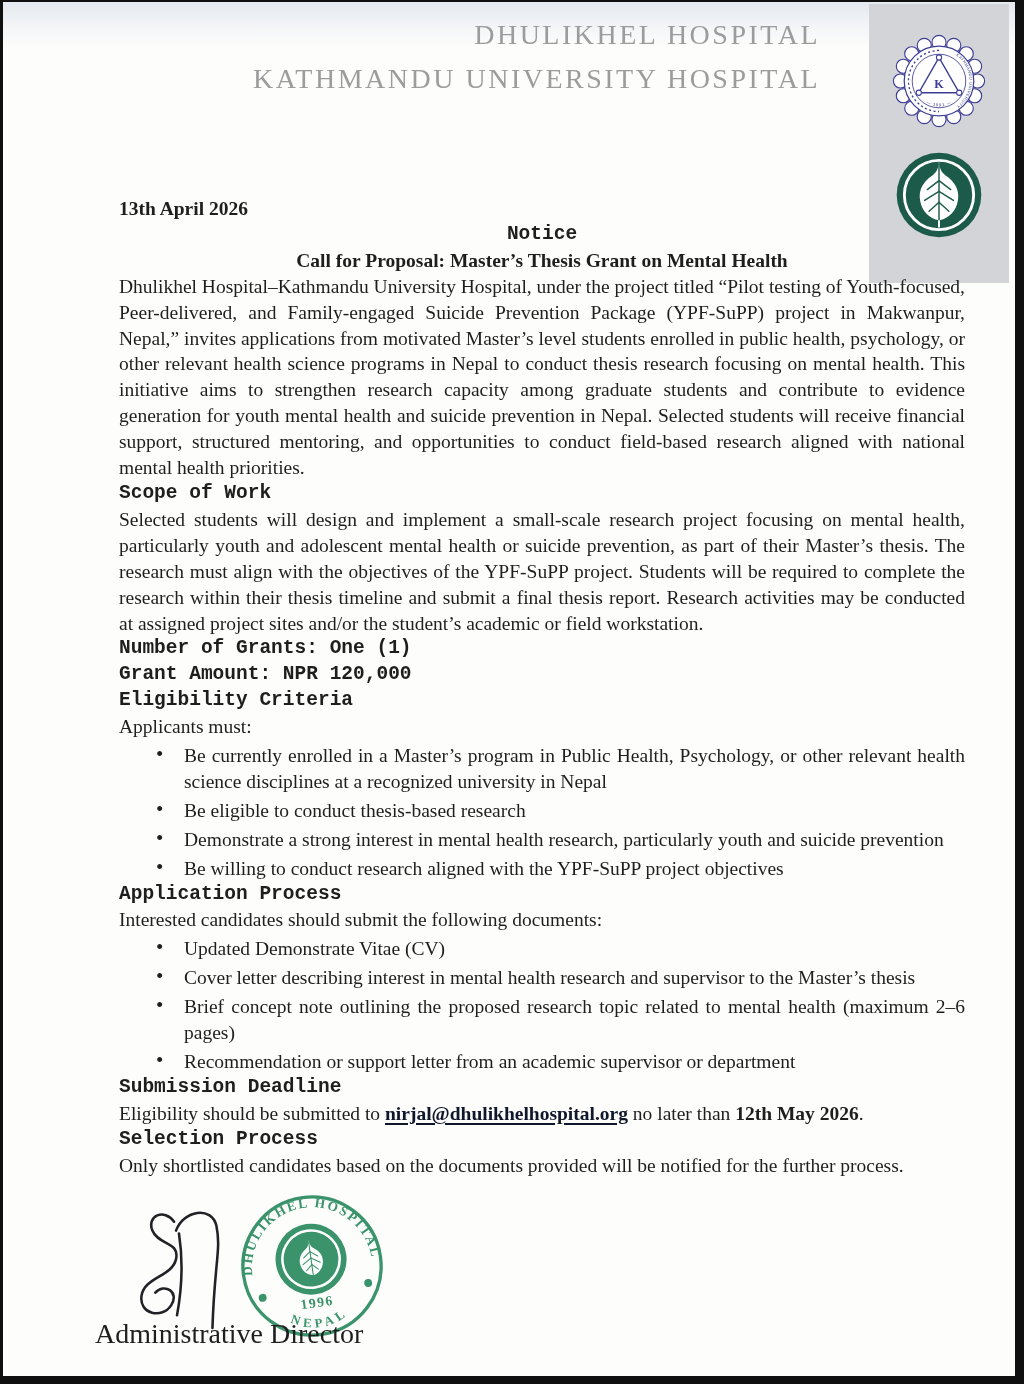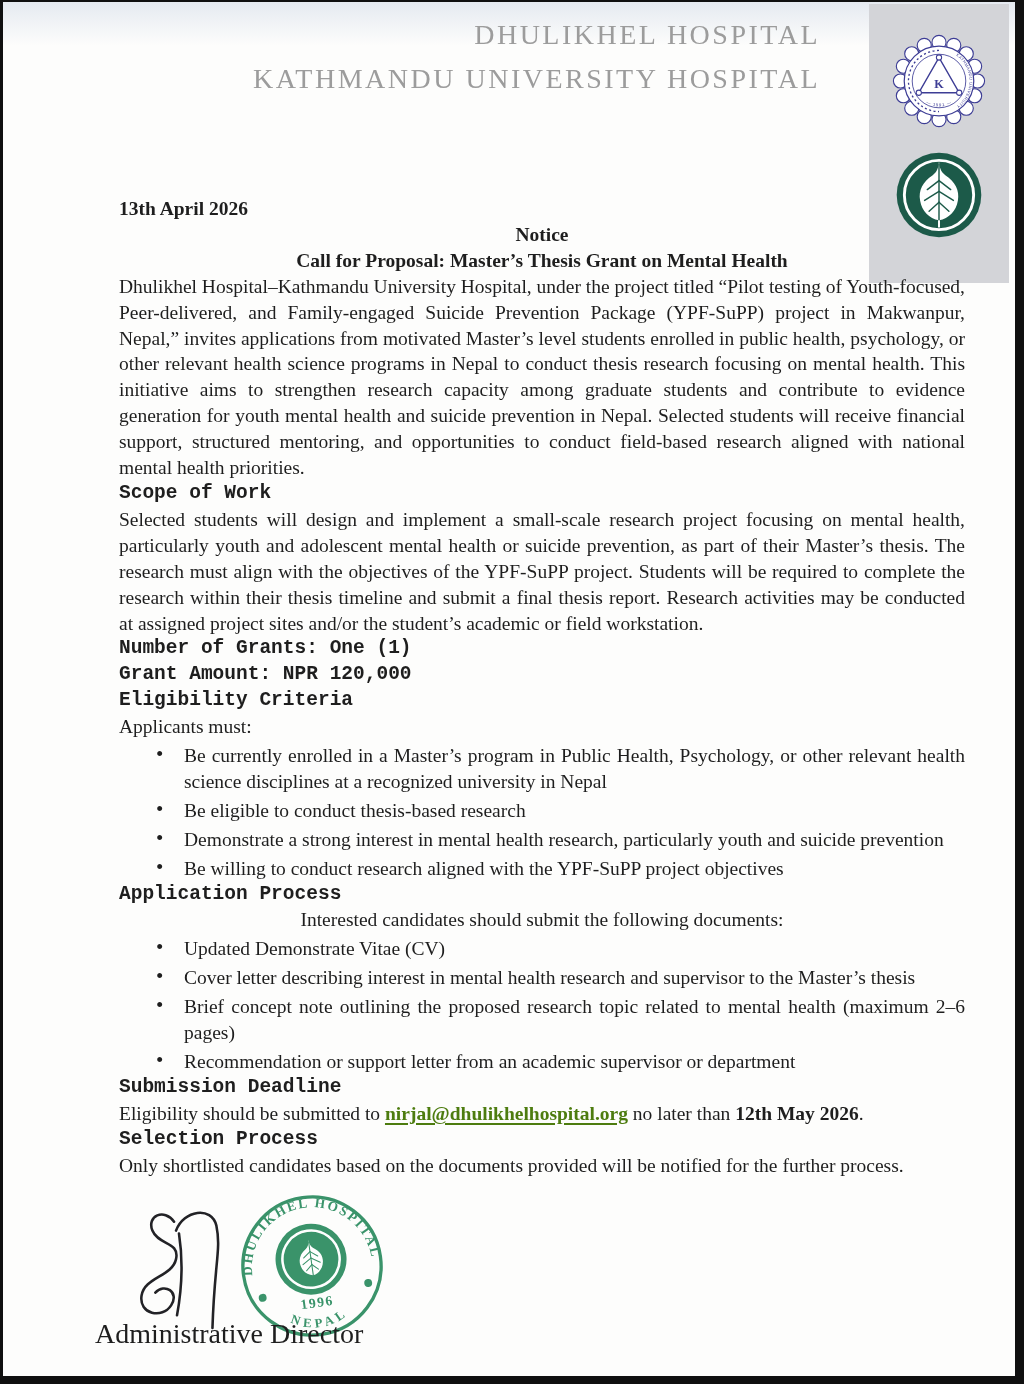--- a/index.html
+++ b/index.html
@@ -32,28 +32,28 @@
   .letterhead{position:absolute;top:13px;right:204px;text-align:right;
     color:#9c9c9c;font-size:28px;letter-spacing:2.5px;line-height:44px;
     font-weight:400;z-index:3;white-space:nowrap;}
 
   
   .flow{position:absolute;left:95px;top:196px;width:846px;
     font-size:19.5px;line-height:25.9px;text-align:justify;z-index:3;margin-left:24px;}
   .flow p{margin:0;}
   .date-line{font-weight:700;margin-bottom:14px;}
   .center{text-align:center;font-weight:700;}
-  .notice-heading{margin-top:16px;}
+  .notice-heading{margin-top:16px;font-family:Liberation Mono, monospace;}
   .sec{font-weight:700;text-align:left;font-family:Liberation Mono, monospace;}
   .mt{margin-top:22px;}
   .mt-sm{margin-top:8px;}
   ul{margin:0;padding:0;}
   li{list-style:none;position:relative;padding-left:65px;margin-top:3px;text-align:justify;}
   li::before{content:"\2022";position:absolute;left:37px;top:-1px;font-size:21px;}
-  .email{font-weight:700;color:#4d7c0f;text-decoration:underline;
+  .email{font-weight:700;color:#0f172a;text-decoration:underline;
     text-decoration-thickness:2px;text-underline-offset:3px;cursor:pointer;}
 
   
   .signature{position:absolute;left:116px;top:1204px;z-index:4;}
   .stamp{position:absolute;left:238px;top:1192px;z-index:5;opacity:.93;
     transform:rotate(-8deg);}
   .role{position:absolute;left:95px;top:1318px;font-size:28px;z-index:6;}
 </style>
 </head>
 <body>
@@ -150,21 +150,21 @@
     <p class="sec">Eligibility Criteria</p>
     <p style="text-align:left">Applicants must:</p>
     <ul>
       <li>Be currently enrolled in a Master’s program in Public Health, Psychology, or other relevant health science disciplines at a recognized university in Nepal</li>
       <li>Be eligible to conduct thesis-based research</li>
       <li>Demonstrate a strong interest in mental health research, particularly youth and suicide prevention</li>
       <li>Be willing to conduct research aligned with the YPF-SuPP project objectives</li>
     </ul>
 
     <p class="sec">Application Process</p>
-    <p style="text-align:center">Interested candidates should submit the following documents:</p>
+    <p style="text-align:left">Interested candidates should submit the following documents:</p>
     <ul>
       <li>Updated Demonstrate Vitae (CV)</li>
       <li>Cover letter describing interest in mental health research and supervisor to the Master’s thesis</li>
       <li>Brief concept note outlining the proposed research topic related to mental health (maximum 2–6 pages)</li>
       <li>Recommendation or support letter from an academic supervisor or department</li>
     </ul>
 
     <p class="sec">Submission Deadline</p>
     <p style="text-align:left"><span>Eligibility should be submitted to </span><a class="email">nirjal@dhulikhelhospital.org</a><span> no later than </span><strong>12th May 2026</strong><span>.</span></p>
 

